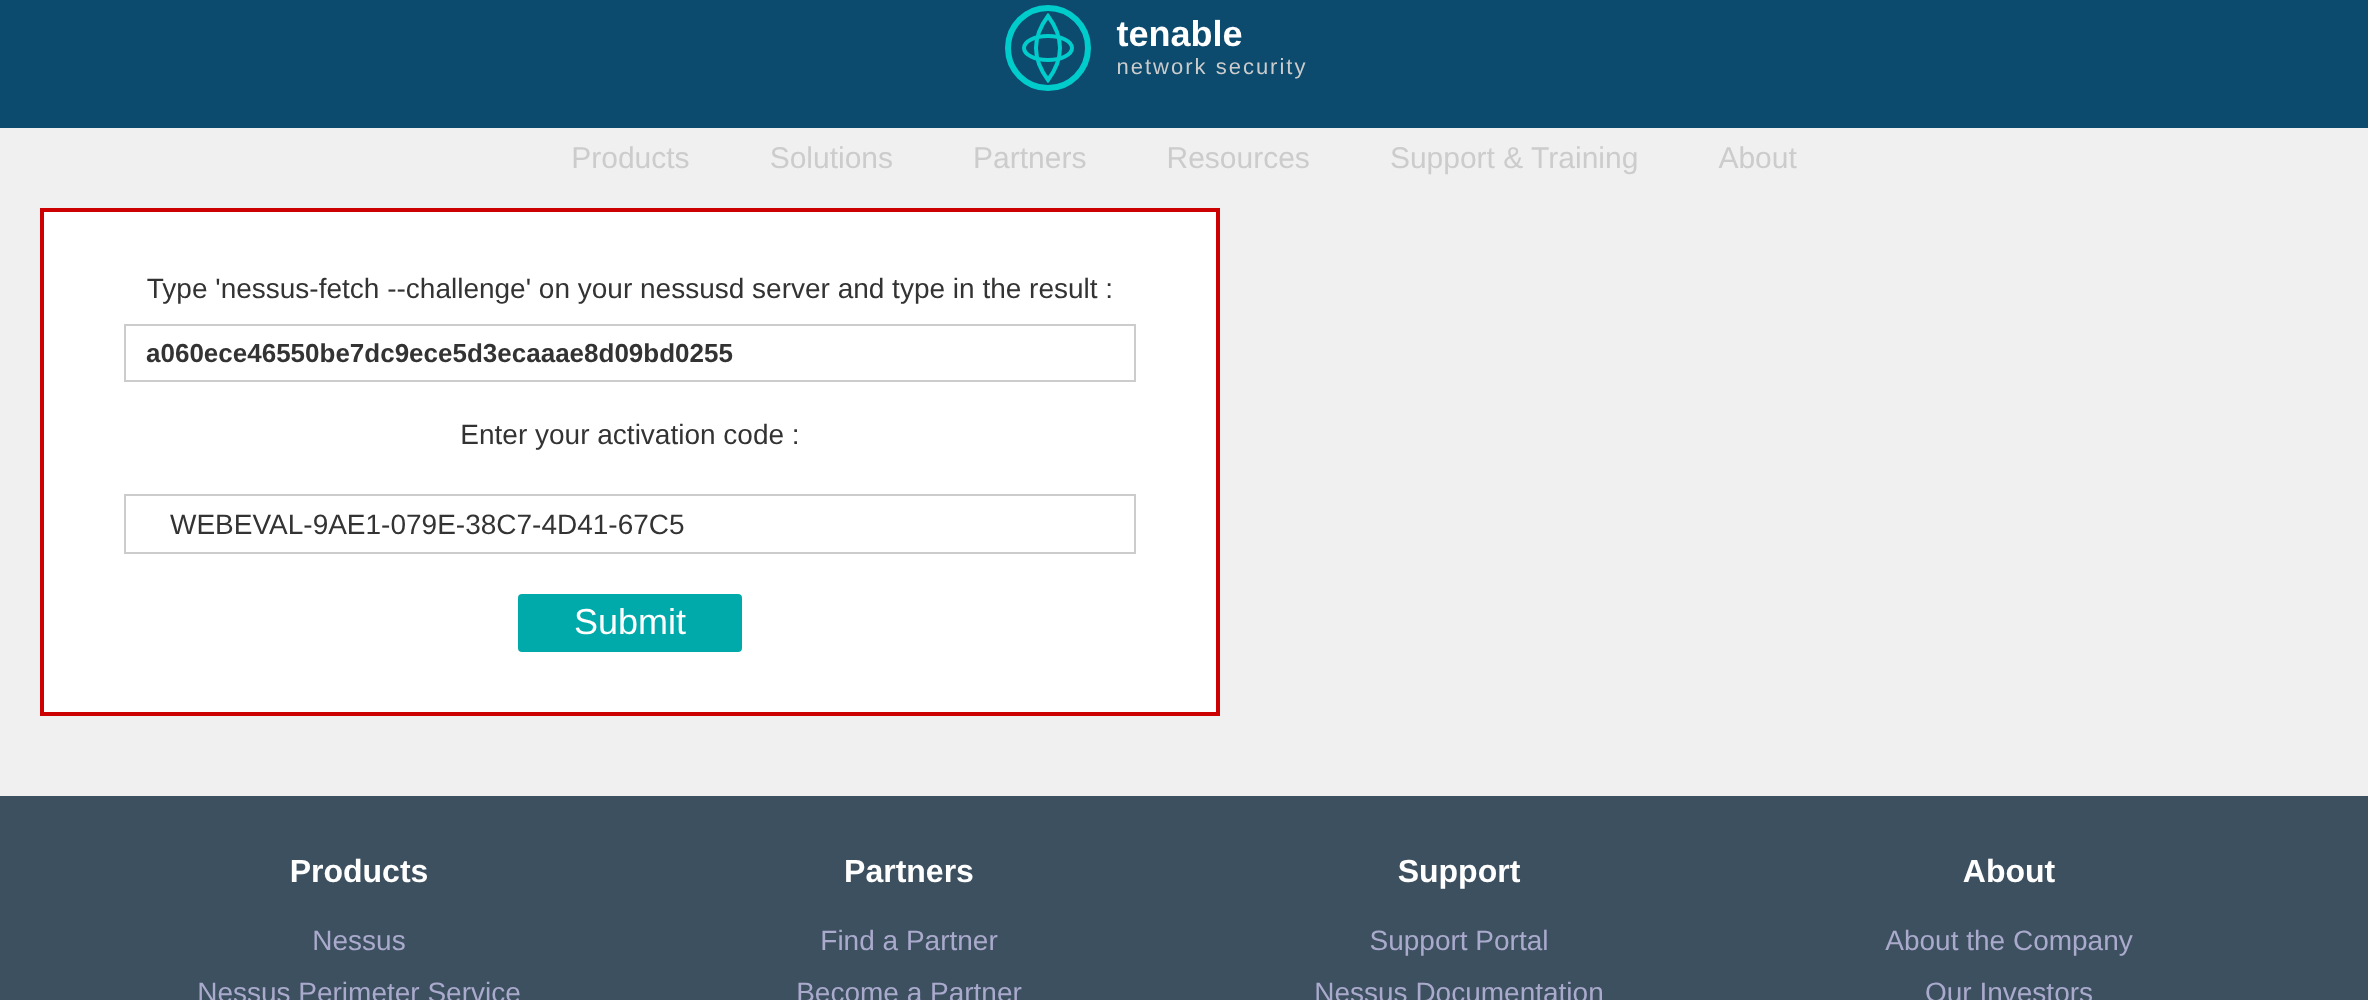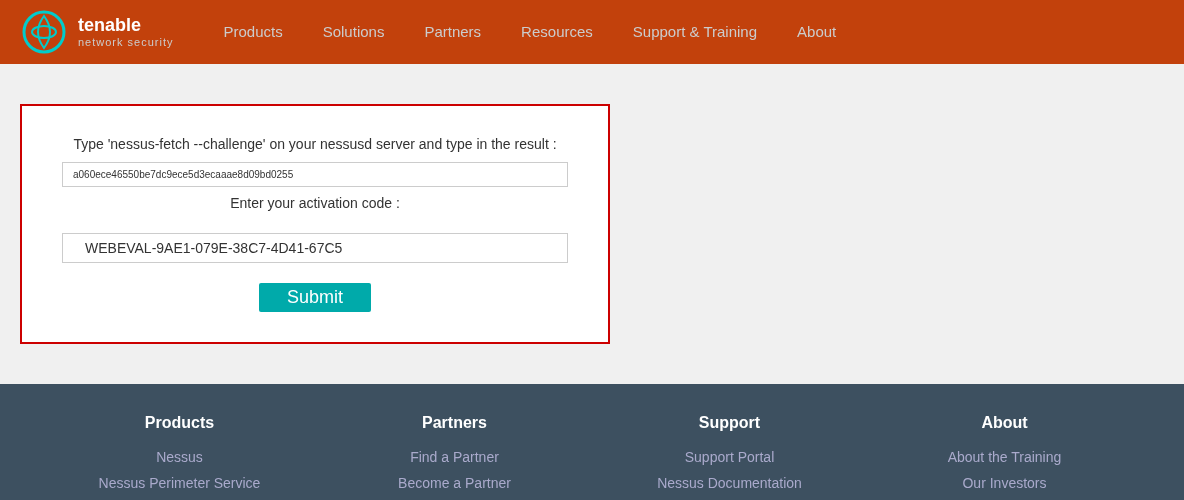--- a/index.html
+++ b/index.html
@@ -1,24 +1,25 @@
 <!DOCTYPE html>
 <html><head>
   <meta charset="utf-8">
   <style>
     * { margin: 0; padding: 0; box-sizing: border-box; }
     body { font-family: Arial, sans-serif; background: #f0f0f0; min-width: 1184px; }
 
     
     nav {
-      background: #c2410c;
+      background: #0c4a6e;
       height: 64px;
       display: flex;
       align-items: center;
       padding: 0 20px;
+      flex-direction: column;
     }
     .nav-logo {
       display: flex;
       align-items: center;
       margin-right: 30px;
     }
     .nav-logo-icon {
       width: 48px;
       height: 48px;
       margin-right: 10px;
@@ -67,24 +68,25 @@
     }
     .challenge-instruction {
       font-size: 14px;
       color: #333;
       margin-bottom: 10px;
     }
     .challenge-input {
       width: 100%;
       border: 1px solid #ccc;
       padding: 6px 10px;
-      font-size: 10px;
+      font-size: 13px;
       color: #333;
       outline: none;
-      margin-bottom: 8px;
+      margin-bottom: 18px;
+      font-weight: bold;
     }
     .activation-label {
       font-size: 14px;
       color: #333;
       margin-bottom: 22px;
     }
     .activation-input {
       width: 100%;
       border: 1px solid #ccc;
       padding: 6px 22px;
@@ -205,18 +207,18 @@
       <div class="footer-col">
         <div class="footer-col-title">Support</div>
         <ul>
           <li><a href="#">Support Portal</a></li>
           <li><a href="#">Nessus Documentation</a></li>
         </ul>
       </div>
       <div class="footer-col">
         <div class="footer-col-title">About</div>
         <ul>
-          <li><a href="#">About the Training</a></li>
+          <li><a href="#">About the Company</a></li>
           <li><a href="#">Our Investors</a></li>
         </ul>
       </div>
     </div>
 </footer>
 
 </body></html>

